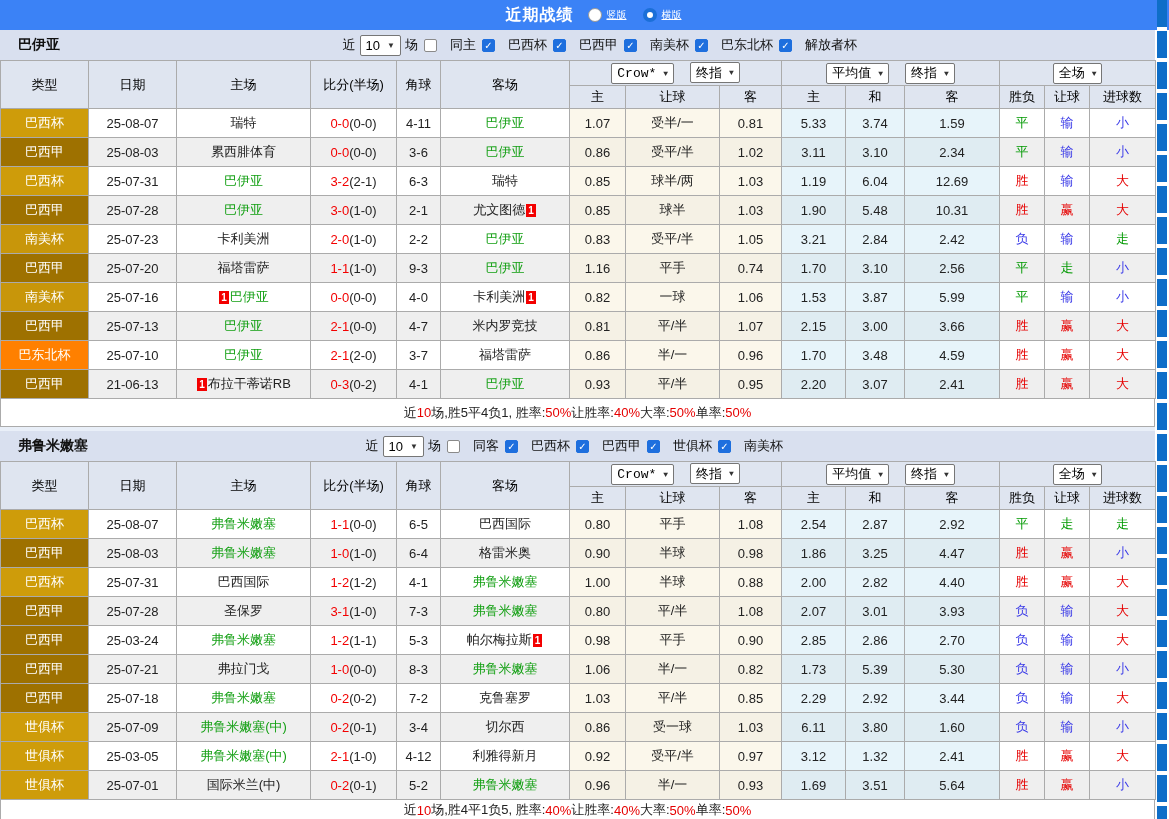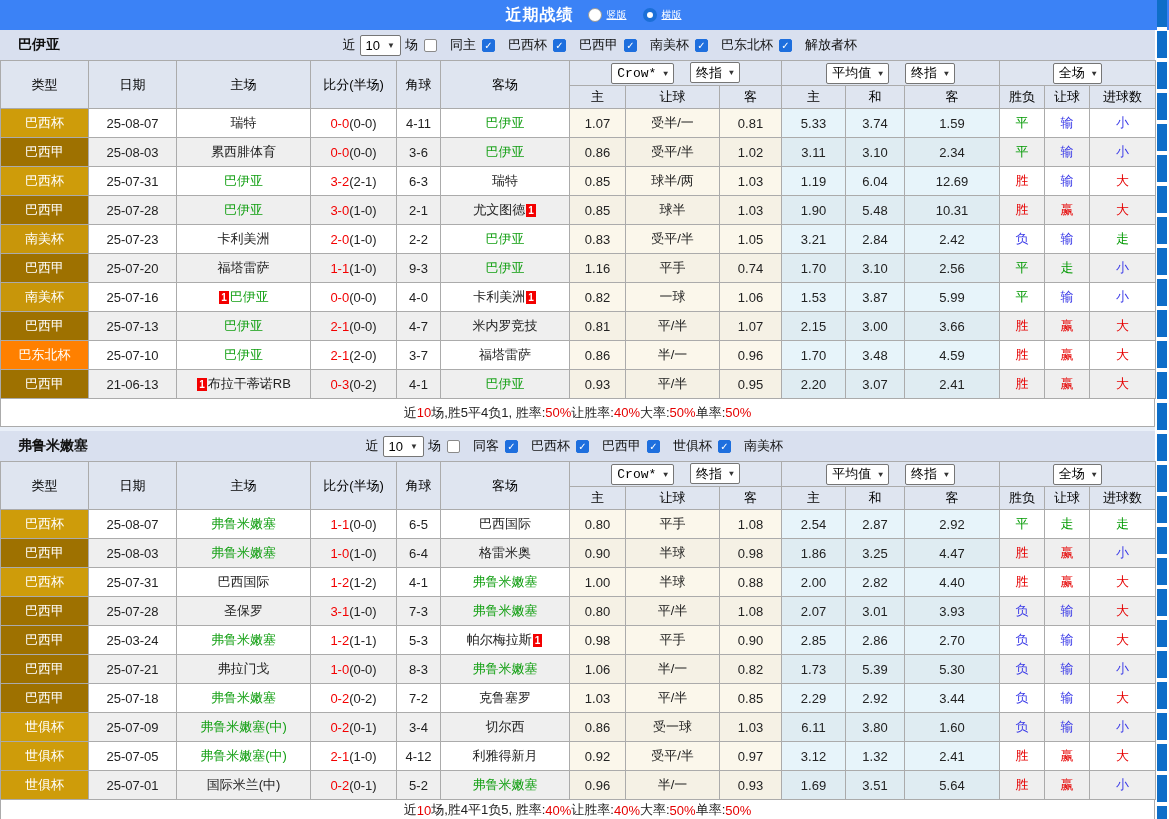--- a/index.html
+++ b/index.html
@@ -555,21 +555,21 @@
         <td class="c-crow">1.03</td>
         <td class="c-avg">6.11</td>
         <td class="c-avg">3.80</td>
         <td class="c-avg">1.60</td>
         <td class="r-blue">负</td>
         <td class="r-blue">输</td>
         <td class="r-blue">小</td>
       </tr>
       <tr class="odd">
         <td class="t-type" style="background: rgb(206, 156, 10);">世俱杯</td>
-        <td class="t-date">25-07-05</td>
+        <td class="t-date">25-03-05</td>
         <td class="t-team"><span class="hl">弗鲁米嫩塞(中)</span></td>
         <td class="t-score"><span class="sc-red">2-1</span><span class="sc-half">(1-0)</span></td>
         <td class="t-corner">4-12</td>
         <td class="t-team"><span>利雅得新月</span></td>
         <td class="c-crow">0.92</td>
         <td class="c-crow">受平/半</td>
         <td class="c-crow">0.97</td>
         <td class="c-avg">3.12</td>
         <td class="c-avg">1.32</td>
         <td class="c-avg">2.41</td>

